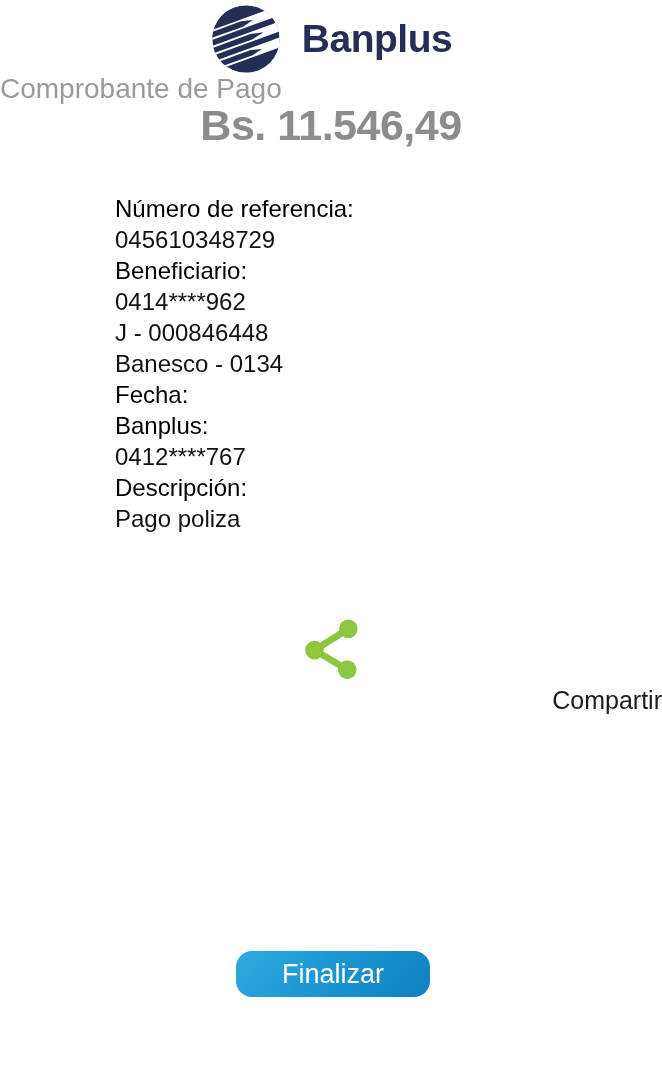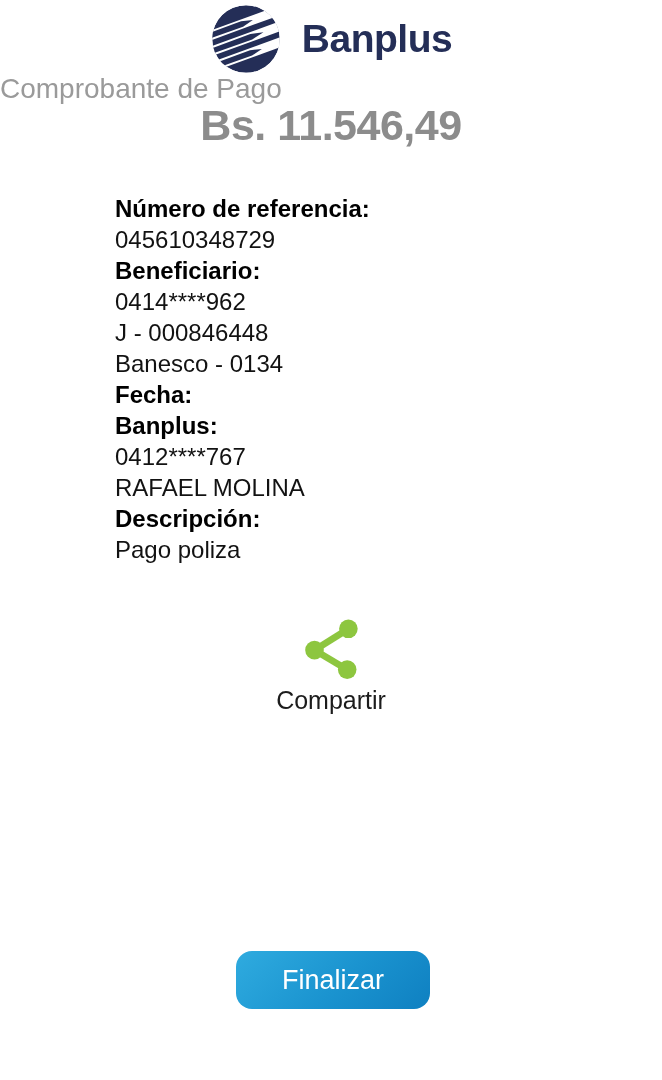--- a/index.html
+++ b/index.html
@@ -66,53 +66,53 @@
   .details {
     position: absolute;
     top: 193px;
     left: 115px;
     right: 40px;
     font-size: 24px;
     line-height: 31px;
     color: #121212;
   }
   .detail-label {
-    font-weight: 700;
+    font-weight: 400;
     color: #000000;
   }
   .detail-value {
     font-weight: 400;
   }
   
   .share {
     position: absolute;
     top: 611px;
     left: 0;
     right: 0;
-    text-align: center;
+    text-align: right;
     cursor: pointer;
   }
   .share svg {
     width: 72px;
     height: 74px;
     display: block;
     margin: 0 auto;
   }
   .share-label {
     font-size: 25px;
     color: #1c1c1c;
     margin-top: 1px;
   }
   
   .finalize {
     position: absolute;
     top: 951px;
     left: 236px;
     width: 194px;
-    height: 58px;
+    height: 46px;
     border: none;
     border-radius: 16px;
     background: linear-gradient(135deg, #2fabdf 0%, #1a93cf 55%, #0f80c1 100%);
     color: #ffffff;
     font-size: 27px;
     font-weight: 500;
     font-family: "Liberation Sans", sans-serif;
     cursor: pointer;
   }
 </style>
@@ -152,21 +152,20 @@
 
     <div class="detail-label">Beneficiario:</div>
     <div class="detail-value">0414****962</div>
     <div class="detail-value">J - 000846448</div>
     <div class="detail-value">Banesco - 0134</div>
 
     <div class="detail-label">Fecha:</div>
 
     <div class="detail-label">Banplus:</div>
     <div class="detail-value">0412****767</div>
-    <div class="detail-value">RAFAEL MOLINA</div>
 
     <div class="detail-label">Descripción:</div>
     <div class="detail-value">Pago poliza</div>
   </section>
 
   <div class="share">
     <svg viewBox="0 0 24 24" aria-hidden="true">
       <g fill="#8dc63f" stroke="#8dc63f">
         <line x1="6.5" y1="12.7" x2="17.8" y2="5.6" stroke-width="2.3"></line>
         <line x1="6.5" y1="12.7" x2="17.4" y2="19.2" stroke-width="2.3"></line>

